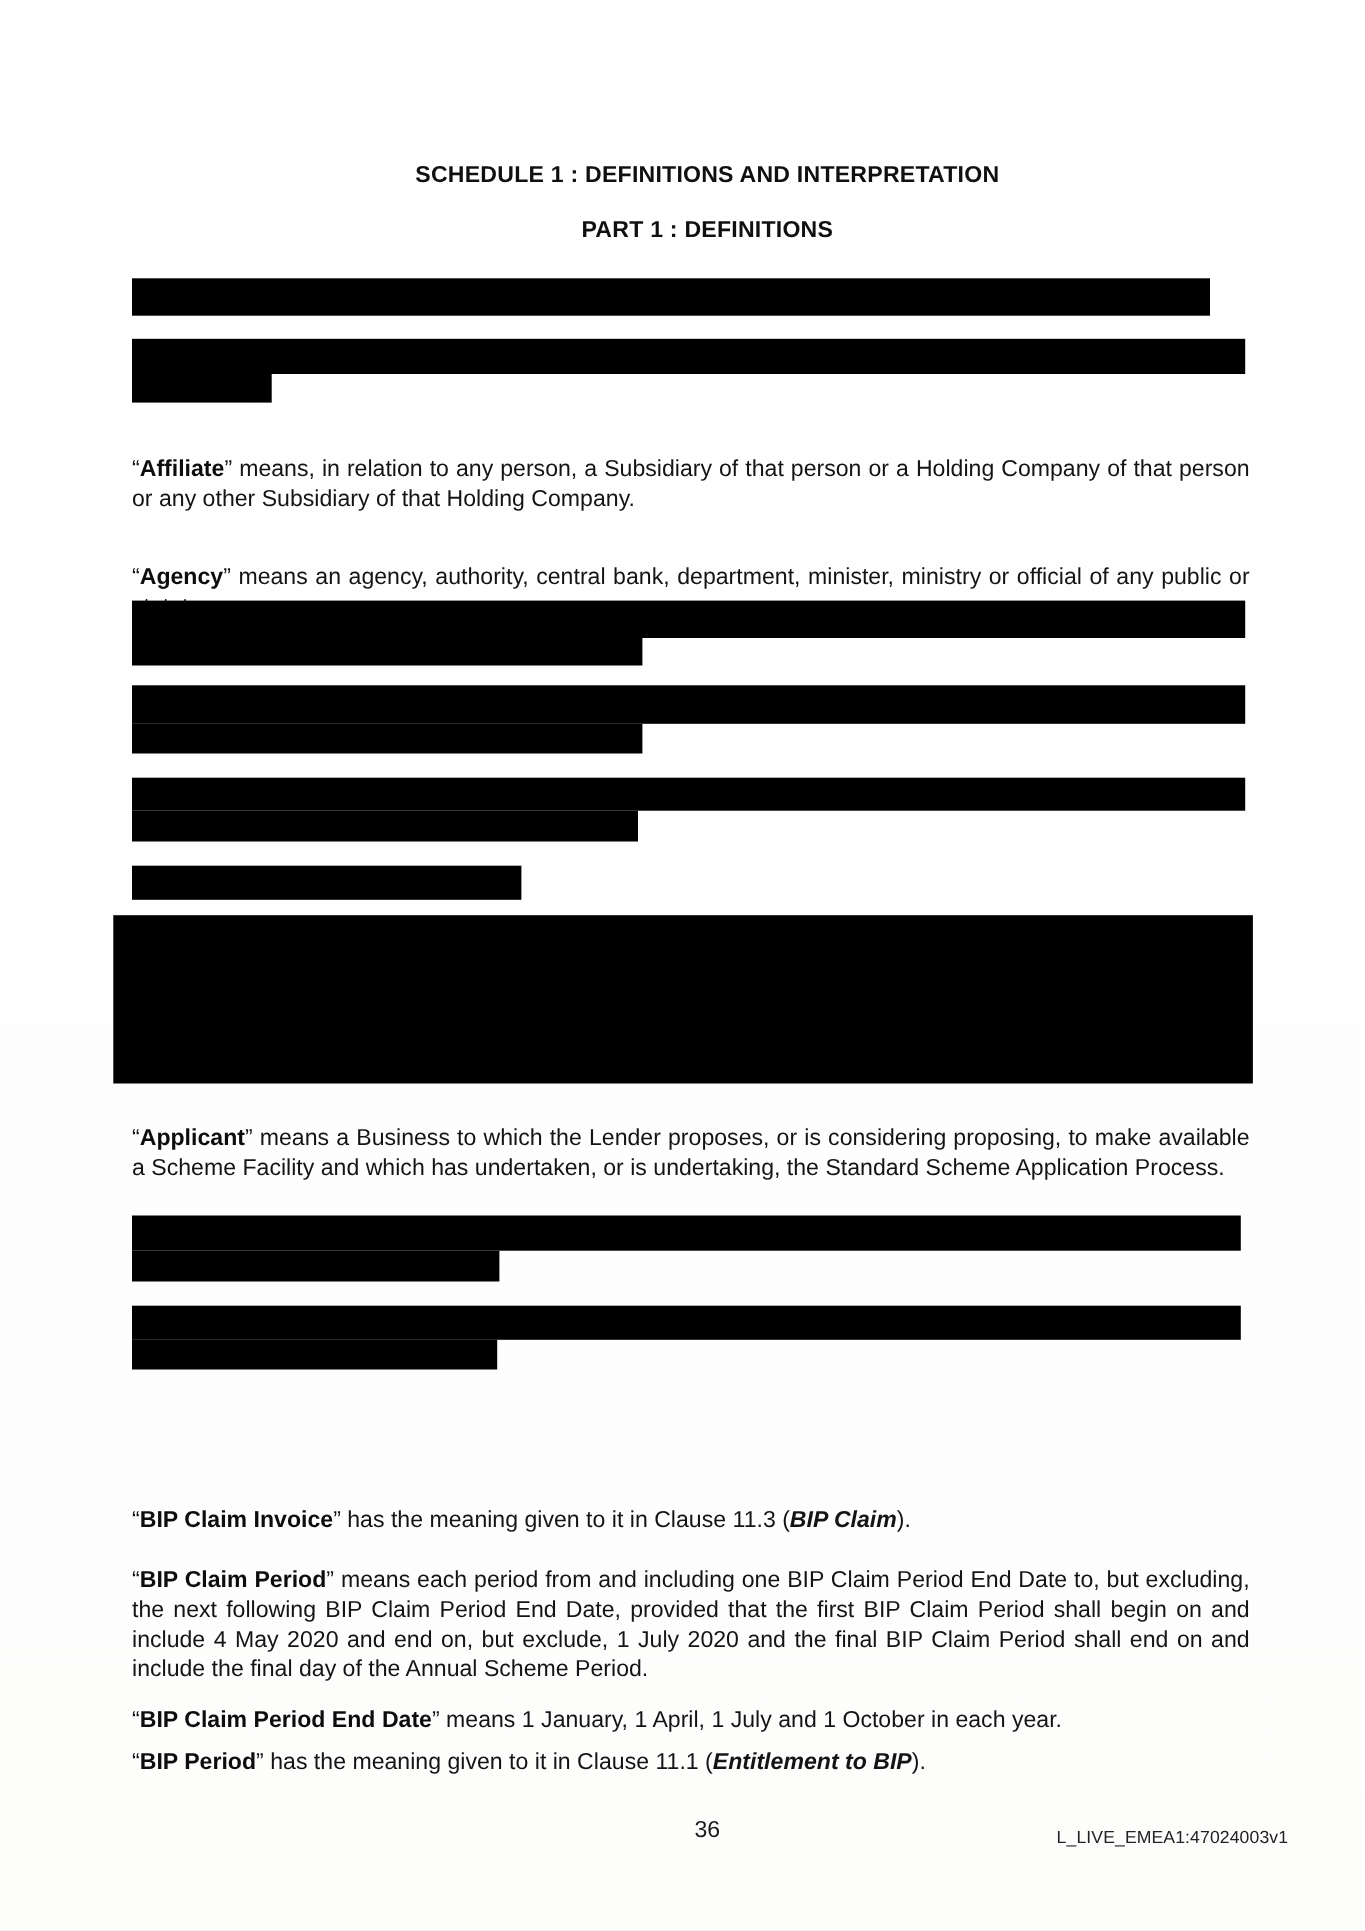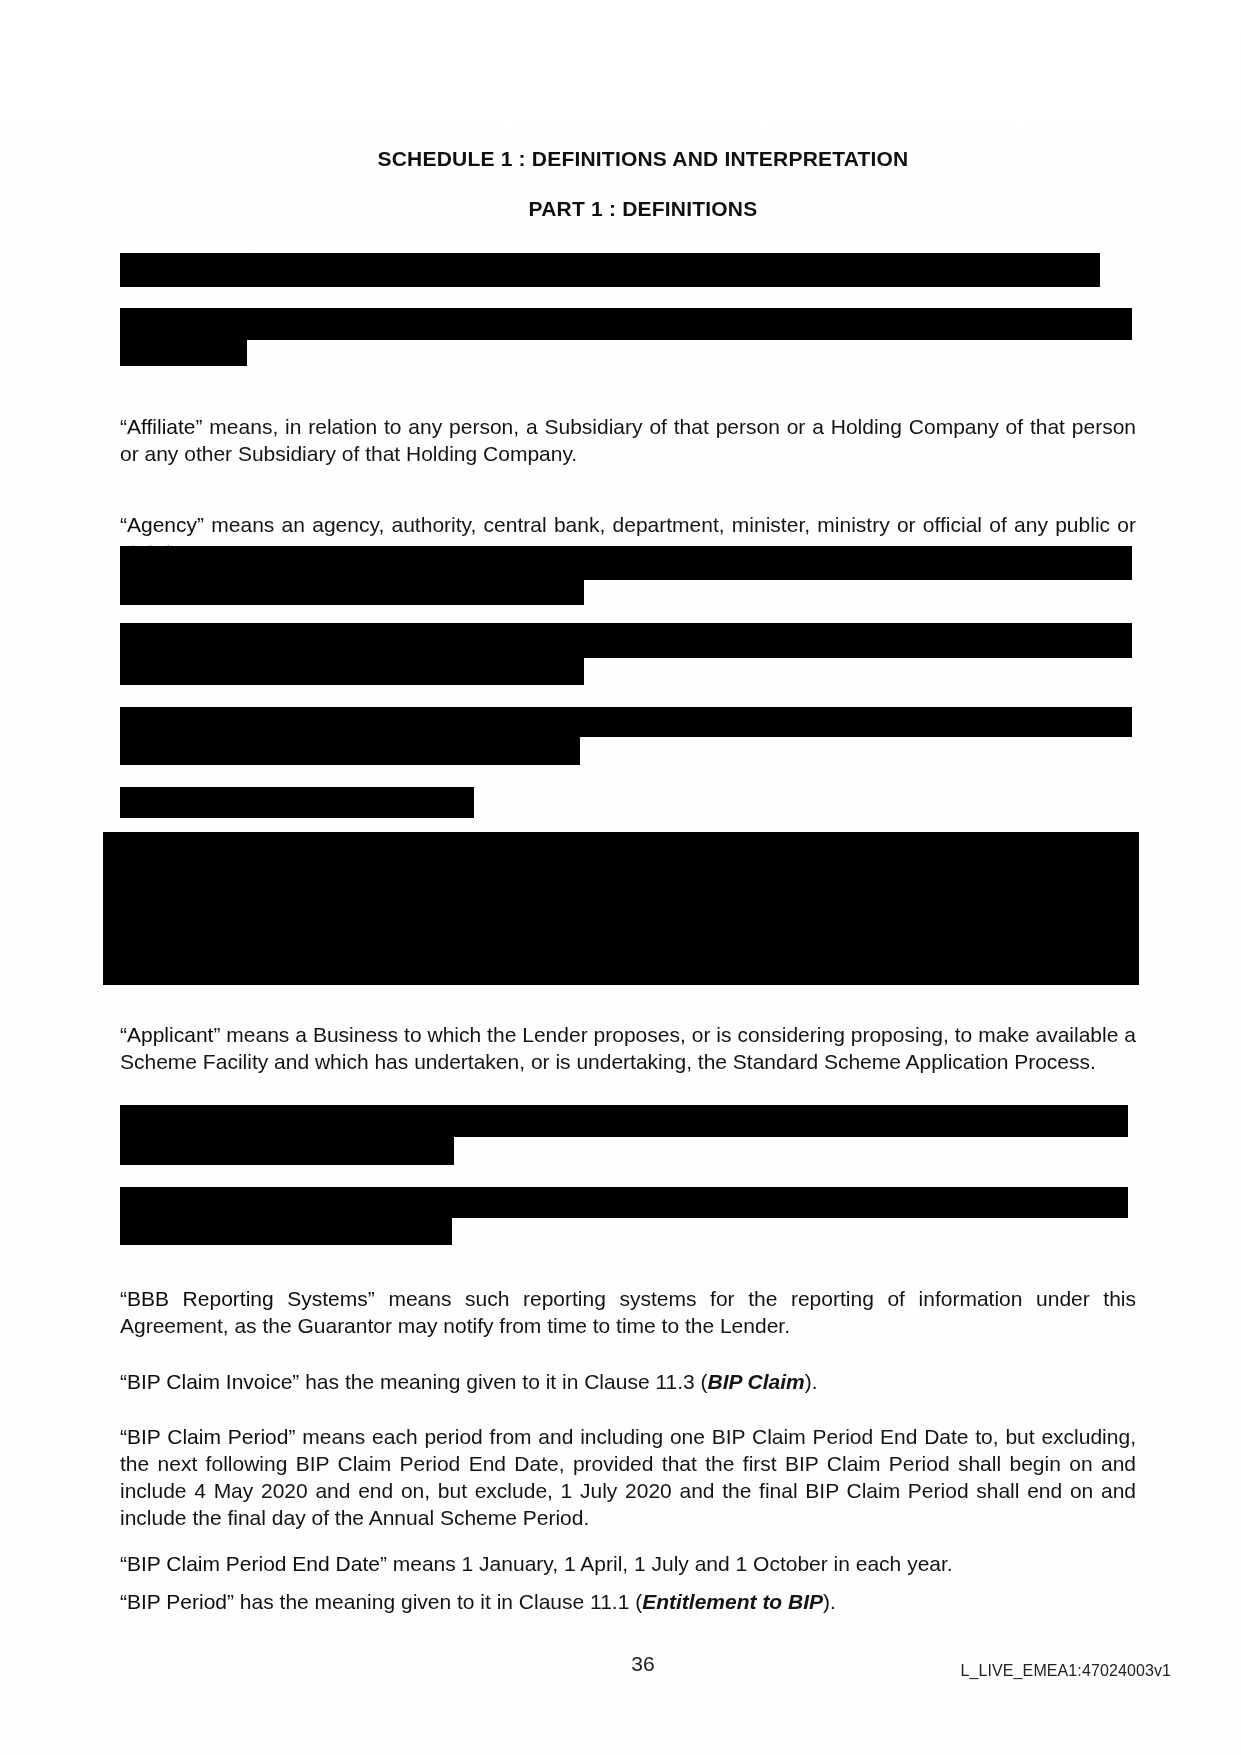--- a/index.html
+++ b/index.html
@@ -25,21 +25,21 @@
   }
   .para {
     position: absolute;
     left: 120px;
     width: 1016px;
     font-size: 21px;
     line-height: 27px;
     text-align: justify;
     color: #141414;
   }
-  .para b { font-weight: normal; color: #0d0d0d; }
+  .para b { font-weight: bold; color: #0d0d0d; }
   .para i { font-style: italic; font-weight: bold; }
   .q { font-weight: normal; }
   .redaction {
     position: absolute;
     background: #000000;
   }
   .pageno {
     position: absolute;
     left: 0; right: 0;
     text-align: center;
@@ -86,21 +86,20 @@
   <div class="redaction" style="left:103px; top:832px; width:1036px; height:153px;"></div>
 
   <p class="para" style="top:1000px;"><span class="q">“</span><b>Applicant</b><span class="q">”</span><span> means a Business to which the Lender proposes, or is considering proposing, to make available a Scheme Facility and which has undertaken, or is undertaking, the Standard Scheme Application Process.</span></p>
 
   <div class="redaction" style="left:120px; top:1105px; width:1008px; height:32px;"></div>
   <div class="redaction" style="left:120px; top:1137px; width:334px; height:28px;"></div>
 
   <div class="redaction" style="left:120px; top:1187px; width:1008px; height:31px;"></div>
   <div class="redaction" style="left:120px; top:1218px; width:332px; height:27px;"></div>
 
-  <p class="para" style="top:1264px;"><span class="q">“</span><b>BBB Reporting Systems</b><span class="q">”</span><span> means such reporting systems for the reporting of information under this Agreement, as the Guarantor may notify from time to time to the Lender.</span></p>
 
   <p class="para" style="top:1347px;"><span class="q">“</span><b>BIP Claim Invoice</b><span class="q">”</span><span> has the meaning given to it in Clause 11.3 (</span><i>BIP Claim</i><span>).</span></p>
 
   <p class="para" style="top:1402px;"><span class="q">“</span><b>BIP Claim Period</b><span class="q">”</span><span> means each period from and including one BIP Claim Period End Date to, but excluding, the next following BIP Claim Period End Date, provided that the first BIP Claim Period shall begin on and include 4 May 2020 and end on, but exclude, 1 July 2020 and the final BIP Claim Period shall end on and include the final day of the Annual Scheme Period.</span></p>
 
   <p class="para" style="top:1529px;"><span class="q">“</span><b>BIP Claim Period End Date</b><span class="q">”</span><span> means 1 January, 1 April, 1 July and 1 October in each year.</span></p>
 
   <p class="para" style="top:1567px;"><span class="q">“</span><b>BIP Period</b><span class="q">”</span><span> has the meaning given to it in Clause 11.1 (</span><i>Entitlement to BIP</i><span>).</span></p>
 
   <div class="pageno" style="top:1652px;">36</div>

